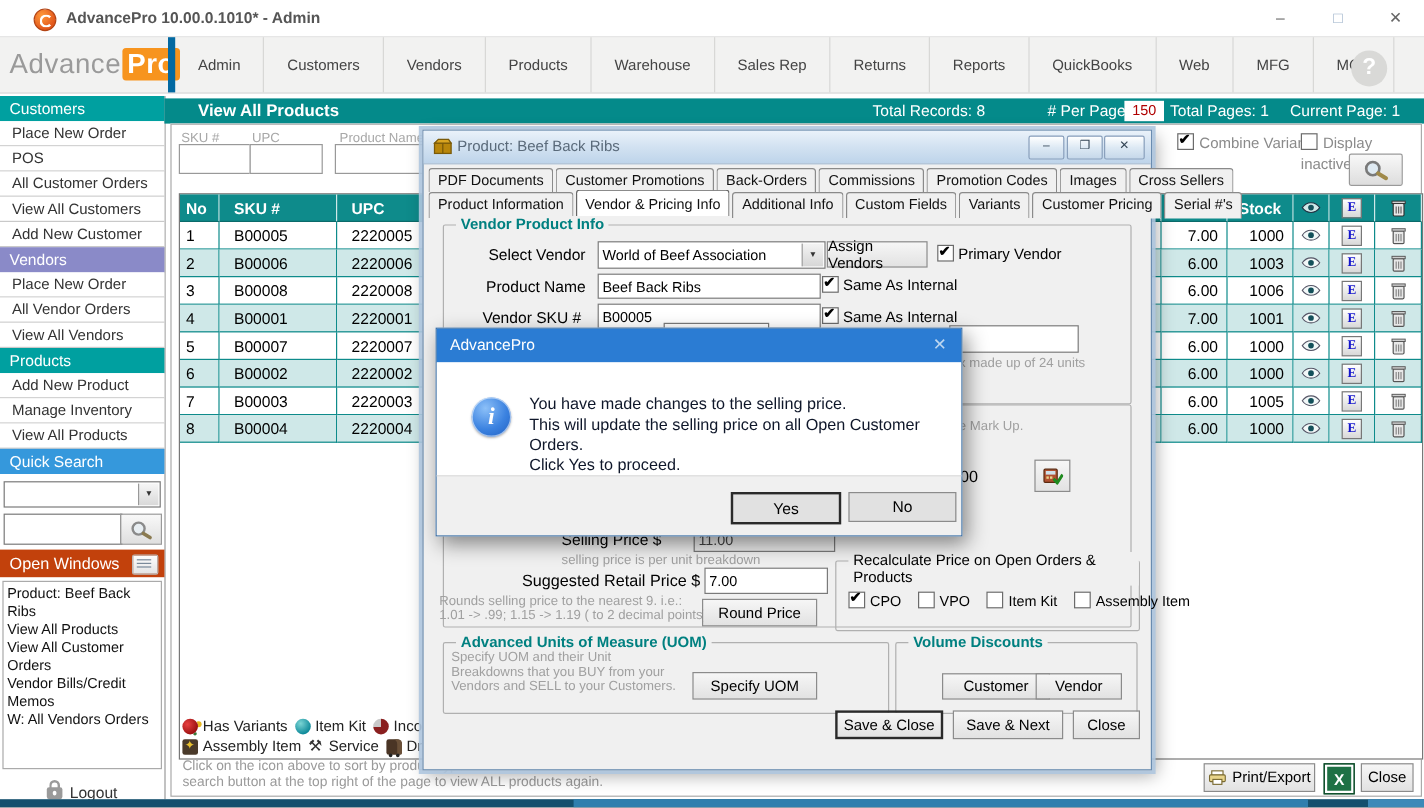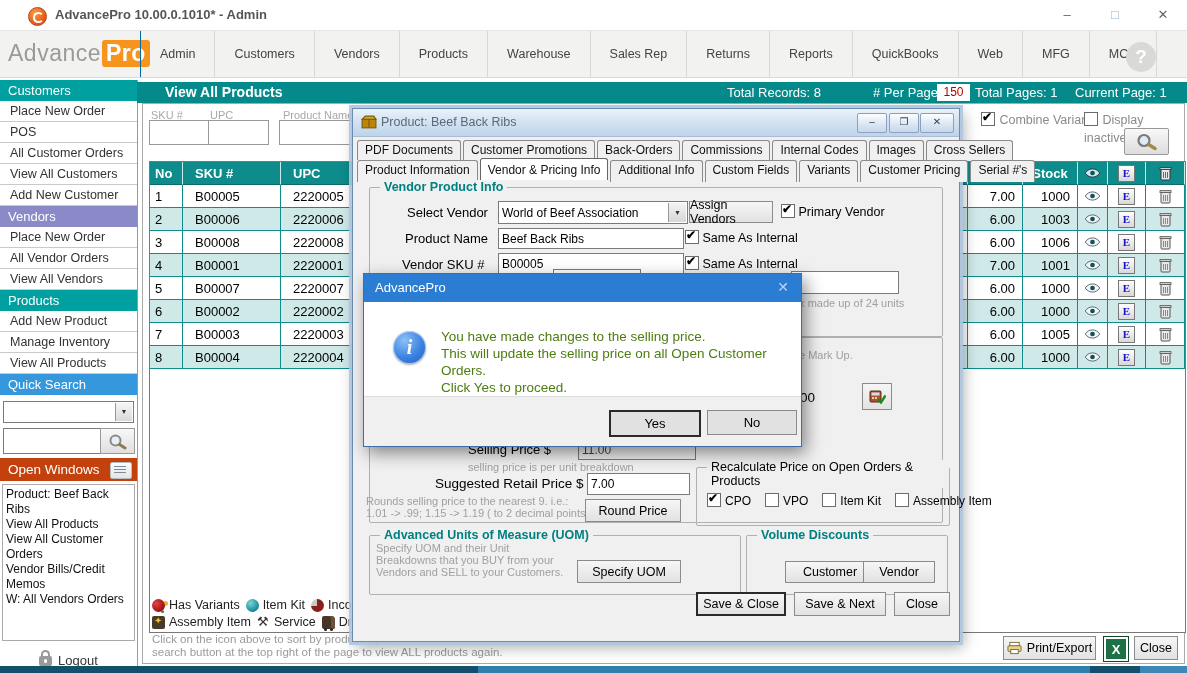--- a/index.html
+++ b/index.html
@@ -15,21 +15,21 @@
   .wbtn{position:absolute;top:4px;width:30px;height:22px;text-align:center;line-height:22px;color:#666;font-size:13px;}
   .wbtn.min{left:1052px;} .wbtn.max{left:1100px;color:#9ab0c8;} .wbtn.cls{left:1148px;}
   
   .navbar{position:absolute;left:0;top:30px;width:1187px;height:46px;background:#f2f2f1;
           border-top:1px solid #e6e6e6;border-bottom:1px solid #dadada;}
   .logo{position:absolute;left:8px;top:9px;font-size:23px;color:#9a9a9a;letter-spacing:0.5px;}
   .logo .pro{background:#f7941e;color:#fff;font-weight:bold;padding:0 4px 1px 4px;border-radius:3px;margin-left:1px;}
   .nav-items{position:absolute;left:140px;top:0;height:46px;display:flex;}
   .nav-item{padding:0 19px;height:46px;display:flex;align-items:center;font-size:12.5px;color:#444;
             border-right:1px solid #d8d8d6;}
-  .nav-item:first-child{border-left:1px solid #0369a1;}
+  .nav-item:first-child{border-left:6px solid #0369a1;}
   .help-circle{position:absolute;left:1126px;top:42px;width:30px;height:30px;border-radius:50%;background:#d9d9d7;
                color:#fff;font-size:19px;font-weight:bold;text-align:center;line-height:30px;z-index:5;}
   
   .sidebar{position:absolute;left:0;top:80px;width:137px;height:586px;background:#fff;border-right:1px solid #9a9a9a;}
   .sb-hdr{height:21px;line-height:21px;color:#fff;font-size:13px;padding-left:8px;}
   .sb-hdr.teal{background:#00a0a0;} .sb-hdr.purple{background:#8a8ac8;} 
   .sb-item{height:20px;line-height:20px;font-size:12.5px;color:#333;padding-left:10px;border-bottom:1px solid #c9c9c9;background:#fff;}
   .sb-hdr.qs{background:#3598dc;}
   .qs-select{margin:6px 3px 0 3px;height:20px;background:#fff;border:1px solid #7a7a7a;position:relative;}
   .qs-select .arrow{position:absolute;right:1px;top:1px;bottom:1px;width:16px;background:linear-gradient(#f6f6f6,#d9d9d9);
@@ -123,21 +123,21 @@
   .msgdlg{position:absolute;left:363px;top:273px;width:437px;height:172px;background:#fff;z-index:40;
           border:1px solid #3a6ea5;box-shadow:4px 6px 16px rgba(0,0,0,0.45);}
   .d-titlebar{position:absolute;left:0;top:0;right:0;height:28px;background:#2b7cd3;color:#fff;}
   .d-title{position:absolute;left:11px;top:6px;font-size:13px;}
   .d-x{position:absolute;right:12px;top:5px;font-size:14px;color:#bcd6f0;}
   .d-body{position:absolute;left:0;top:28px;right:0;height:95px;background:#fff;}
   .info-ico{position:absolute;left:29px;top:29px;width:33px;height:33px;border-radius:50%;
         background:radial-gradient(circle at 35% 28%,#8cc0f8,#3b82e0 55%,#1f5ec0);color:#fff;
         font:italic bold 20px "Liberation Serif",serif;display:flex;align-items:center;justify-content:center;
         box-shadow:inset 0 0 0 1px rgba(255,255,255,0.55),0 1px 2px rgba(0,0,0,0.3);}
-  .d-lines{position:absolute;left:77px;top:26px;font-size:13.5px;color:#4d7c0f;line-height:17px;}
+  .d-lines{position:absolute;left:77px;top:26px;font-size:13.5px;color:#0f172a;line-height:17px;}
   .d-footer{position:absolute;left:0;bottom:0;right:0;height:49px;background:#f0f0f0;border-top:1px solid #ddd;}
   .d-btn{position:absolute;top:13px;width:88px;height:23px;background:#e1e1e1;border:1px solid #8b8b8b;
          font-size:13px;display:flex;align-items:center;justify-content:center;}
   .d-btn.focus{border:2px solid #2a2a2a;}
   
   .strip{position:absolute;left:0;top:666px;width:1187px;height:7px;background:#14506e;}
   .strip .seg1{position:absolute;left:478px;top:0;width:612px;height:7px;background:#2f7fae;}
   .strip .seg2{position:absolute;left:1140px;top:0;width:47px;height:7px;background:#3c89b8;}
 </style>
 </head>
@@ -547,21 +547,21 @@
       <span class="m-title">Product: Beef Back Ribs</span>
       <span class="aero-btn" style="right:72px;">–</span>
       <span class="aero-btn" style="right:40px;">❐</span>
       <span class="aero-btn" style="right:5px;width:32px;">✕</span>
     </div>
     <div class="m-tabs" style="top:31px;" id="tabs1">
         <div class="m-tab">PDF Documents</div>
         <div class="m-tab">Customer Promotions</div>
         <div class="m-tab">Back-Orders</div>
         <div class="m-tab">Commissions</div>
-        <div class="m-tab">Internal Codes</div>
+        <div class="m-tab">Promotion Codes</div>
         <div class="m-tab">Images</div>
         <div class="m-tab">Cross Sellers</div>
       </div>
     <div class="m-tabs" style="top:51px;" id="tabs2">
         <div class="m-tab">Product Information</div>
         <div class="m-tab active">Vendor &amp; Pricing Info</div>
         <div class="m-tab">Additional Info</div>
         <div class="m-tab">Custom Fields</div>
         <div class="m-tab">Variants</div>
         <div class="m-tab">Customer Pricing</div>

